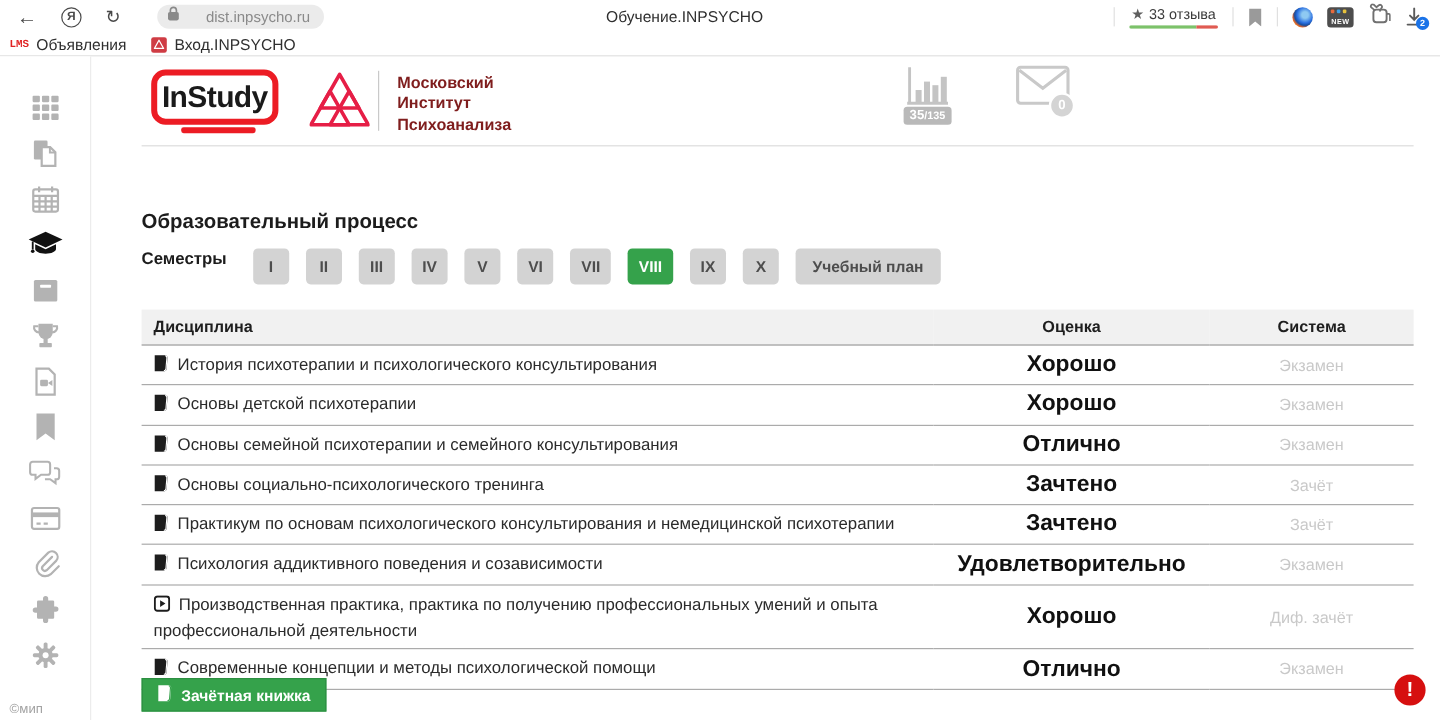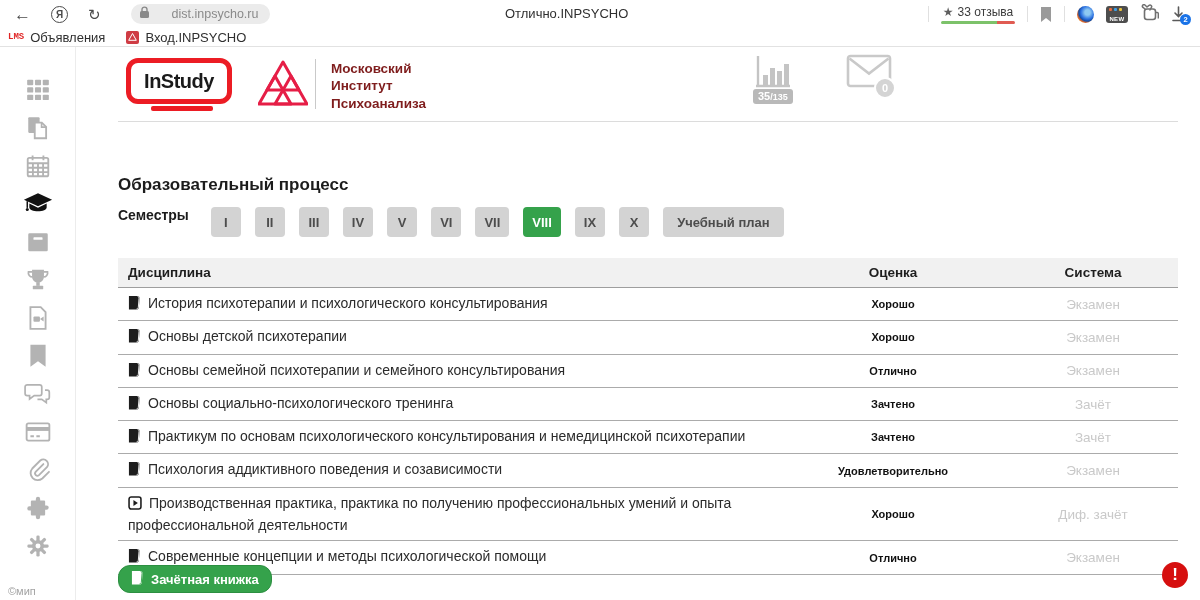--- a/index.html
+++ b/index.html
@@ -61,21 +61,21 @@
   .sb-icon svg { display:block; }
   .sb-footer { position:absolute; left:8px; bottom:3px; font-size:11px; color:#a3a3a3; }
 
   
   .content { position:absolute; left:118px; top:47px; width:1060px; height:553px; }
   .site-header { position:absolute; left:0; top:0; width:1060px; height:75px;
     border-bottom:1px solid #dcdcdc; }
   .instudy { position:absolute; left:8px; top:11px; width:106px; height:46px;
     border:5px solid var(--brand-red,#ec1c24); border-radius:12px; display:flex;
     align-items:center; justify-content:center; background:#fff; cursor:pointer; }
-  .instudy span { font-size:20px; font-weight:bold; color:#1a1a1a; letter-spacing:-0.5px; }
+  .instudy span { font-size:25px; font-weight:bold; color:#1a1a1a; letter-spacing:-0.5px; }
   .instudy::after { content:""; position:absolute; left:20px; bottom:-12px; width:62px; height:5px;
     background:var(--brand-red,#ec1c24); border-radius:2px; }
   .mip-logo { position:absolute; left:140px; top:8px; }
   .hdr-divider { position:absolute; left:197px; top:12px; width:1px; height:50px; background:#c9c9c9; }
   .institute { position:absolute; left:213px; top:13px; font-size:13.5px; font-weight:bold;
     color:#7f1d1d; line-height:1.28; }
   .stats-chart { position:absolute; left:637px; top:8px; cursor:pointer; }
   .chart-badge { position:absolute; left:635px; top:42px; background:#b9b9b9; color:#fff;
     border-radius:3px; padding:1px 5px 2px; font-weight:bold; font-size:11px; cursor:pointer; }
   .chart-badge small { font-size:9px; font-weight:bold; }
@@ -97,25 +97,25 @@
   .grades-table { position:absolute; left:0; top:211px; width:1060px; border-collapse:collapse; }
   .grades-table th { background:#f1f1f1; font-size:13.5px; font-weight:bold; color:#1e1e1e;
     padding:7px 10px; text-align:left; border-bottom:1.5px solid #9e9e9e; }
   .grades-table th.c-grade, .grades-table th.c-sys { text-align:center; }
   .grades-table td { font-size:14px; color:#2b2b2b; padding:5px 10px;
     border-bottom:1.5px solid #ababab; }
   .grades-table col.disc { width:660px; } .grades-table col.grade { width:230px; }
   .grades-table col.sys { width:170px; }
   td.c-disc { line-height:1.45; }
   td.c-disc .row-icon { display:inline-block; vertical-align:-2px; margin-right:7px; }
-  td.c-grade { font-weight:bold; text-align:center; font-size:11px; color:#111; }
+  td.c-grade { font-weight:bold; text-align:center; font-size:19px; color:#111; }
   td.c-sys { text-align:center; color:var(--muted-gray,#c9c9c9); font-size:13.5px; }
 
   .gradebook-btn { position:absolute; left:0; top:518px; display:inline-flex; align-items:center;
-    gap:7px; background:var(--accent-green,#35a24b); border:1px solid #2c8f41; border-radius:12px;
+    gap:7px; background:var(--accent-green,#35a24b); border:1px solid #2c8f41; border-radius:0;
     height:28px; padding:0 12px; color:#fff; font-weight:bold; font-size:13px;
     font-family:inherit; cursor:pointer; }
 
   .alert-bubble { position:absolute; left:1162px; top:562px; width:26px; height:26px;
     border-radius:50%; background:var(--alert-red,#d60f0f); color:#fff; font-size:17px;
     font-weight:bold; display:flex; align-items:center; justify-content:center; cursor:pointer; }
 </style>
 </head>
 <body>
 
@@ -127,21 +127,21 @@
     <span class="nav-btn refresh">↻</span>
     <div class="url-pill">
       <span>
         <svg width="11" height="13" viewBox="0 0 11 13">
             <rect x="1" y="5" width="9" height="7" rx="1.5" fill="#8a8a8a"></rect>
             <path d="M3 5V3.6a2.5 2.5 0 0 1 5 0V5" fill="none" stroke="#8a8a8a" stroke-width="1.4"></path>
           </svg>
       </span>
       <span class="url-text">dist.inpsycho.ru</span>
     </div>
-    <span class="tab-title">Отлично.INPSYCHO</span>
+    <span class="tab-title">Обучение.INPSYCHO</span>
 
     <div class="chrome-right">
       <span class="vsep"></span>
       <div class="reviews">
         <span class="reviews-line">
           <span class="star">★</span>
           <span>33 отзыва</span>
         </span>
         <span class="rv-bar">
             <i class="g"></i>

